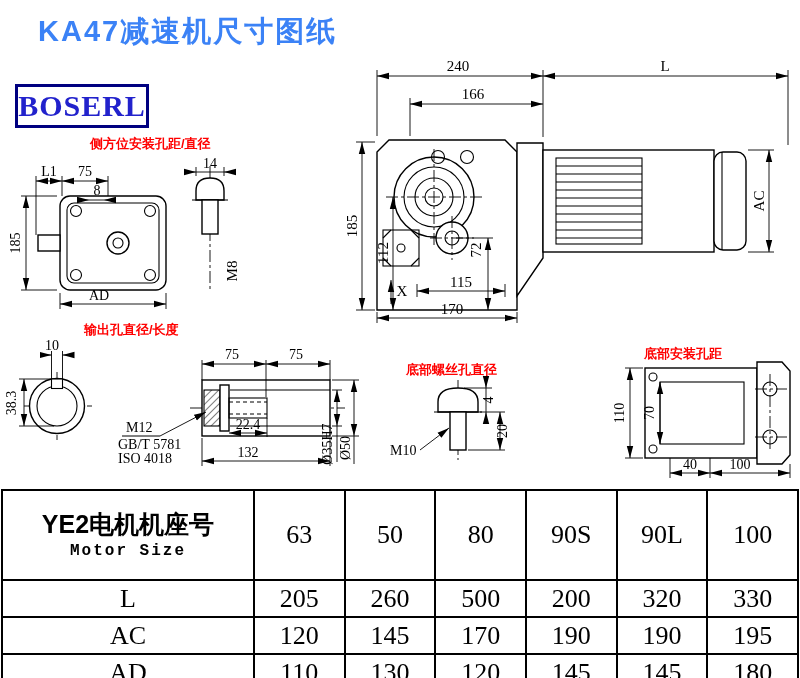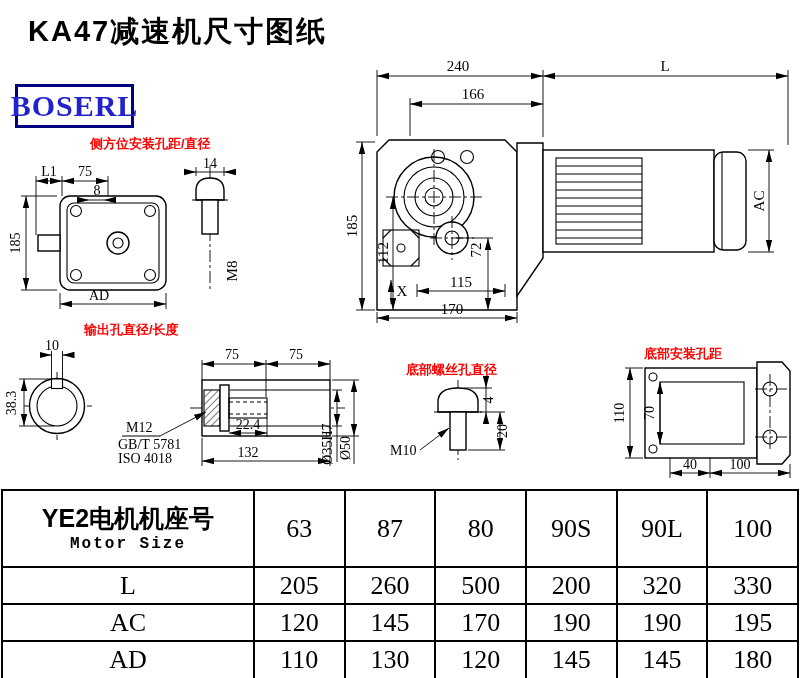--- a/index.html
+++ b/index.html
@@ -1,20 +1,20 @@
 <!DOCTYPE html>
 <html><head>
 <meta charset="utf-8">
 <style>
   * { margin:0; padding:0; box-sizing:border-box; }
   html,body { width:800px; height:678px; background:#ffffff; overflow:hidden; position:relative;
               font-family:"Liberation Sans","DejaVu Sans",sans-serif; }
-  .title { position:absolute; left:28px; top:12px; font-size:29px; font-weight:bold; color:#000000;
+  .title { position:absolute; left:38px; top:12px; font-size:29px; font-weight:bold; color:#3b82f6;
            letter-spacing:2px; }
-  .logo-box { position:absolute; left:15px; top:84px; width:119px; height:44px;
+  .logo-box { position:absolute; left:15px; top:84px; width:134px; height:44px;
               border:3px solid #000080; background:#fff; display:flex; align-items:center;
               justify-content:center; }
   .logo-text { font-family:"Liberation Serif","DejaVu Serif",serif; font-weight:bold;
                font-size:30px; color:#2222cc; letter-spacing:1px; }
   svg.drawing { position:absolute; left:0; top:0; }
 
   
   .o   { fill:#fff; stroke:#000; stroke-width:1.4; }
   .o2  { fill:none; stroke:#000; stroke-width:1.1; }
   .dim { stroke:#000; stroke-width:0.9; fill:none; }
@@ -299,27 +299,27 @@
   <colgroup>
     <col style="width:252px">
       <col>
       <col>
       <col>
       <col>
       <col>
       <col>
   </colgroup>
   <tbody>
-    <tr style="height:77px">
+    <tr style="height:90px">
       <td class="hc">
         <div class="cn">YE2电机机座号</div>
         <div class="en">Motor Size</div>
       </td>
       <td>63</td>
-      <td>87</td>
+      <td>50</td>
       <td>80</td>
       <td>90S</td>
       <td>90L</td>
       <td>100</td>
     </tr>
     <tr style="height:37px">
       <td>L</td>
       <td>205</td>
       <td>260</td>
       <td>500</td>

